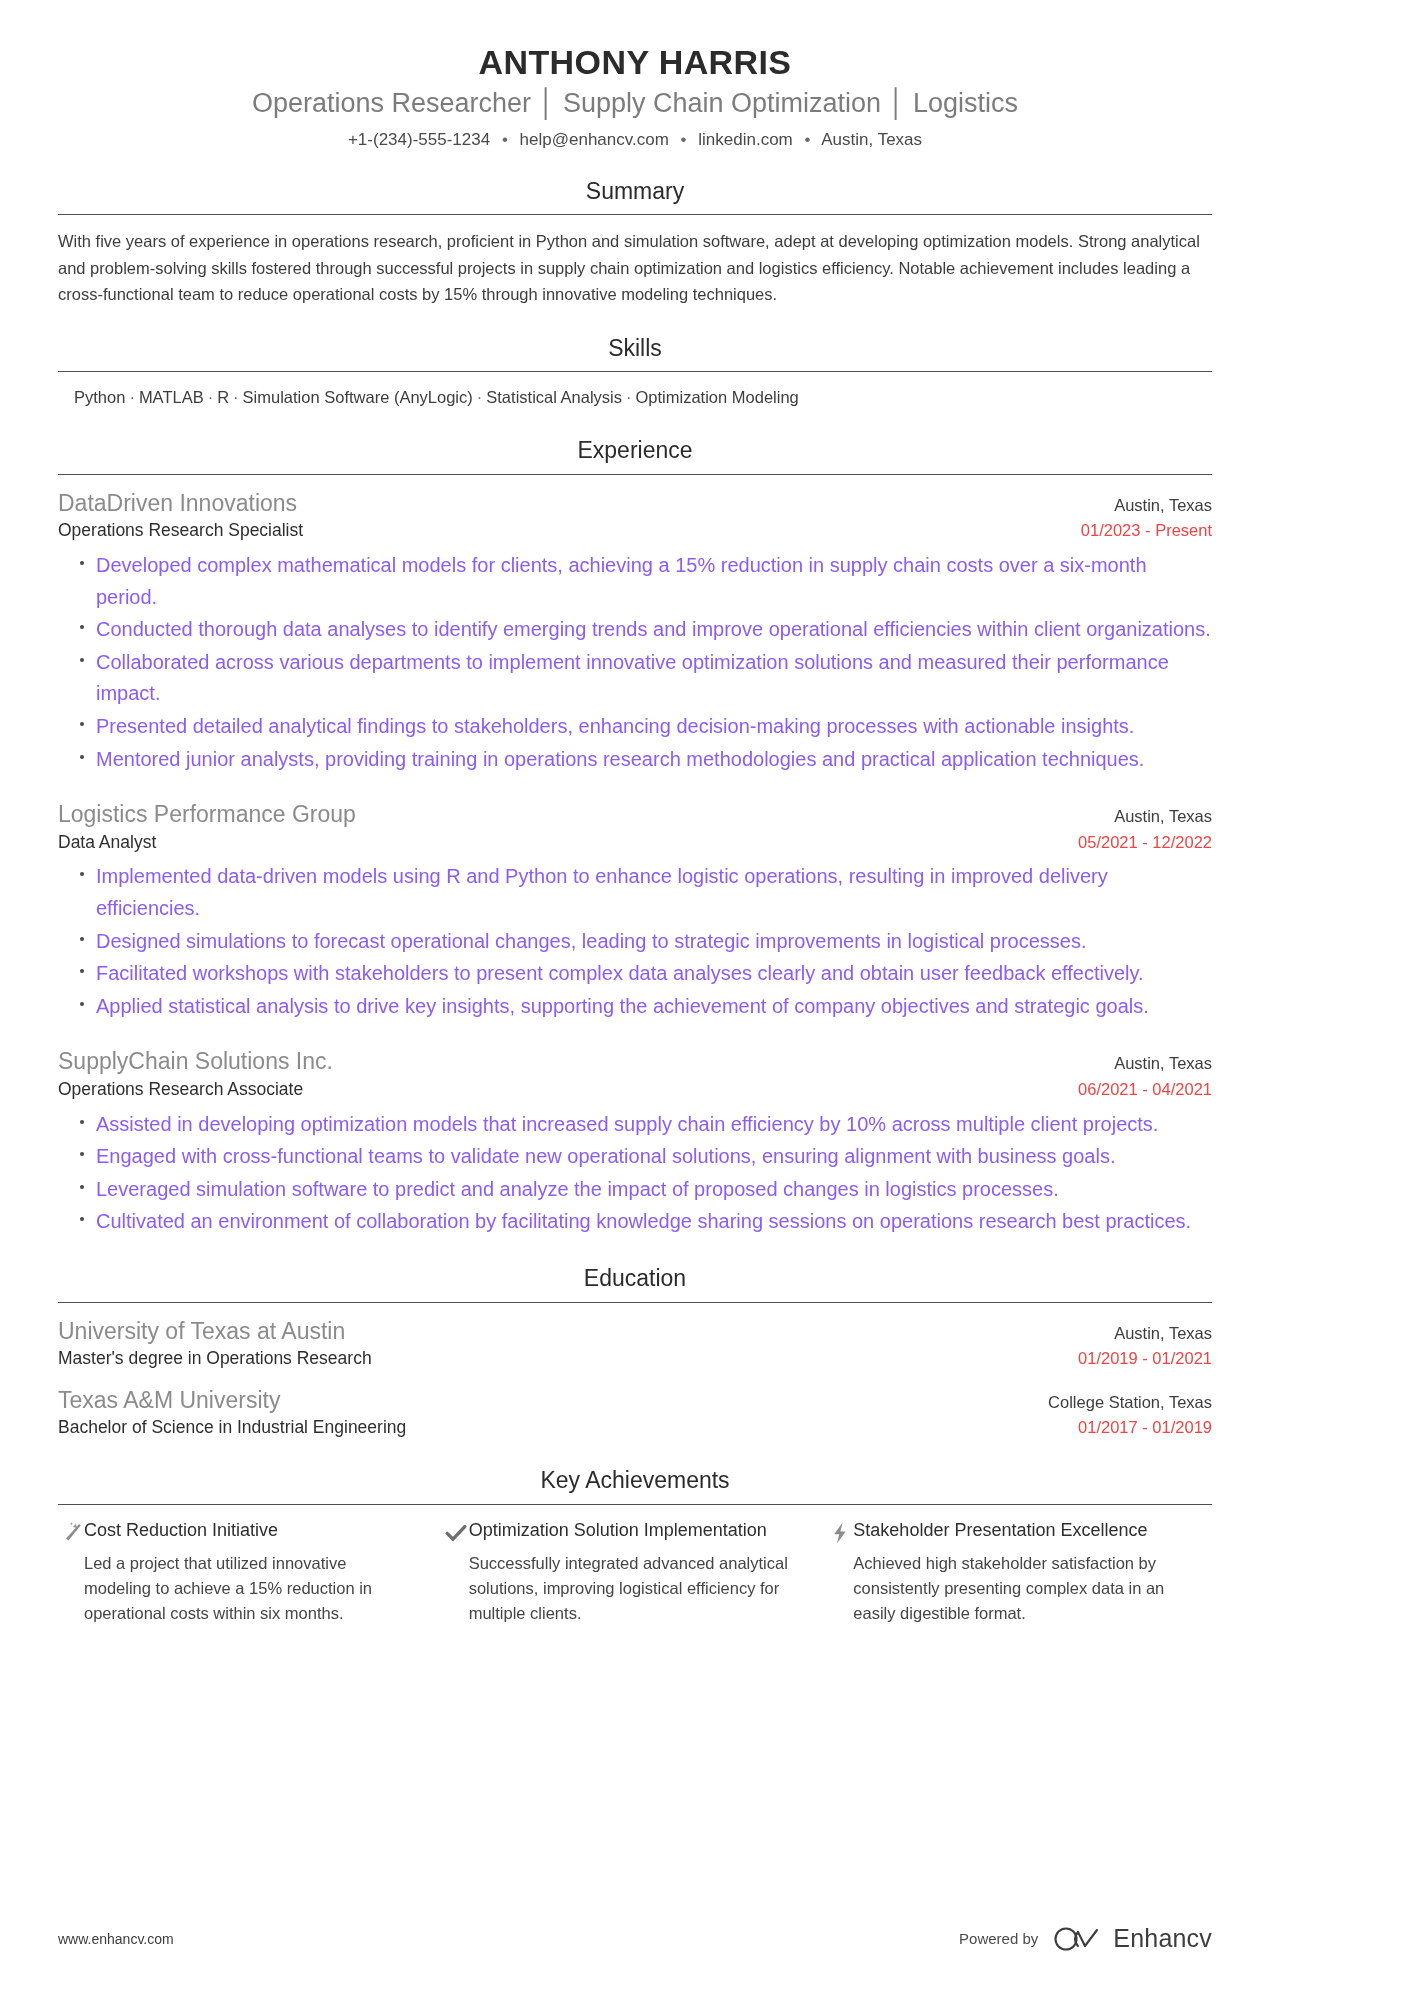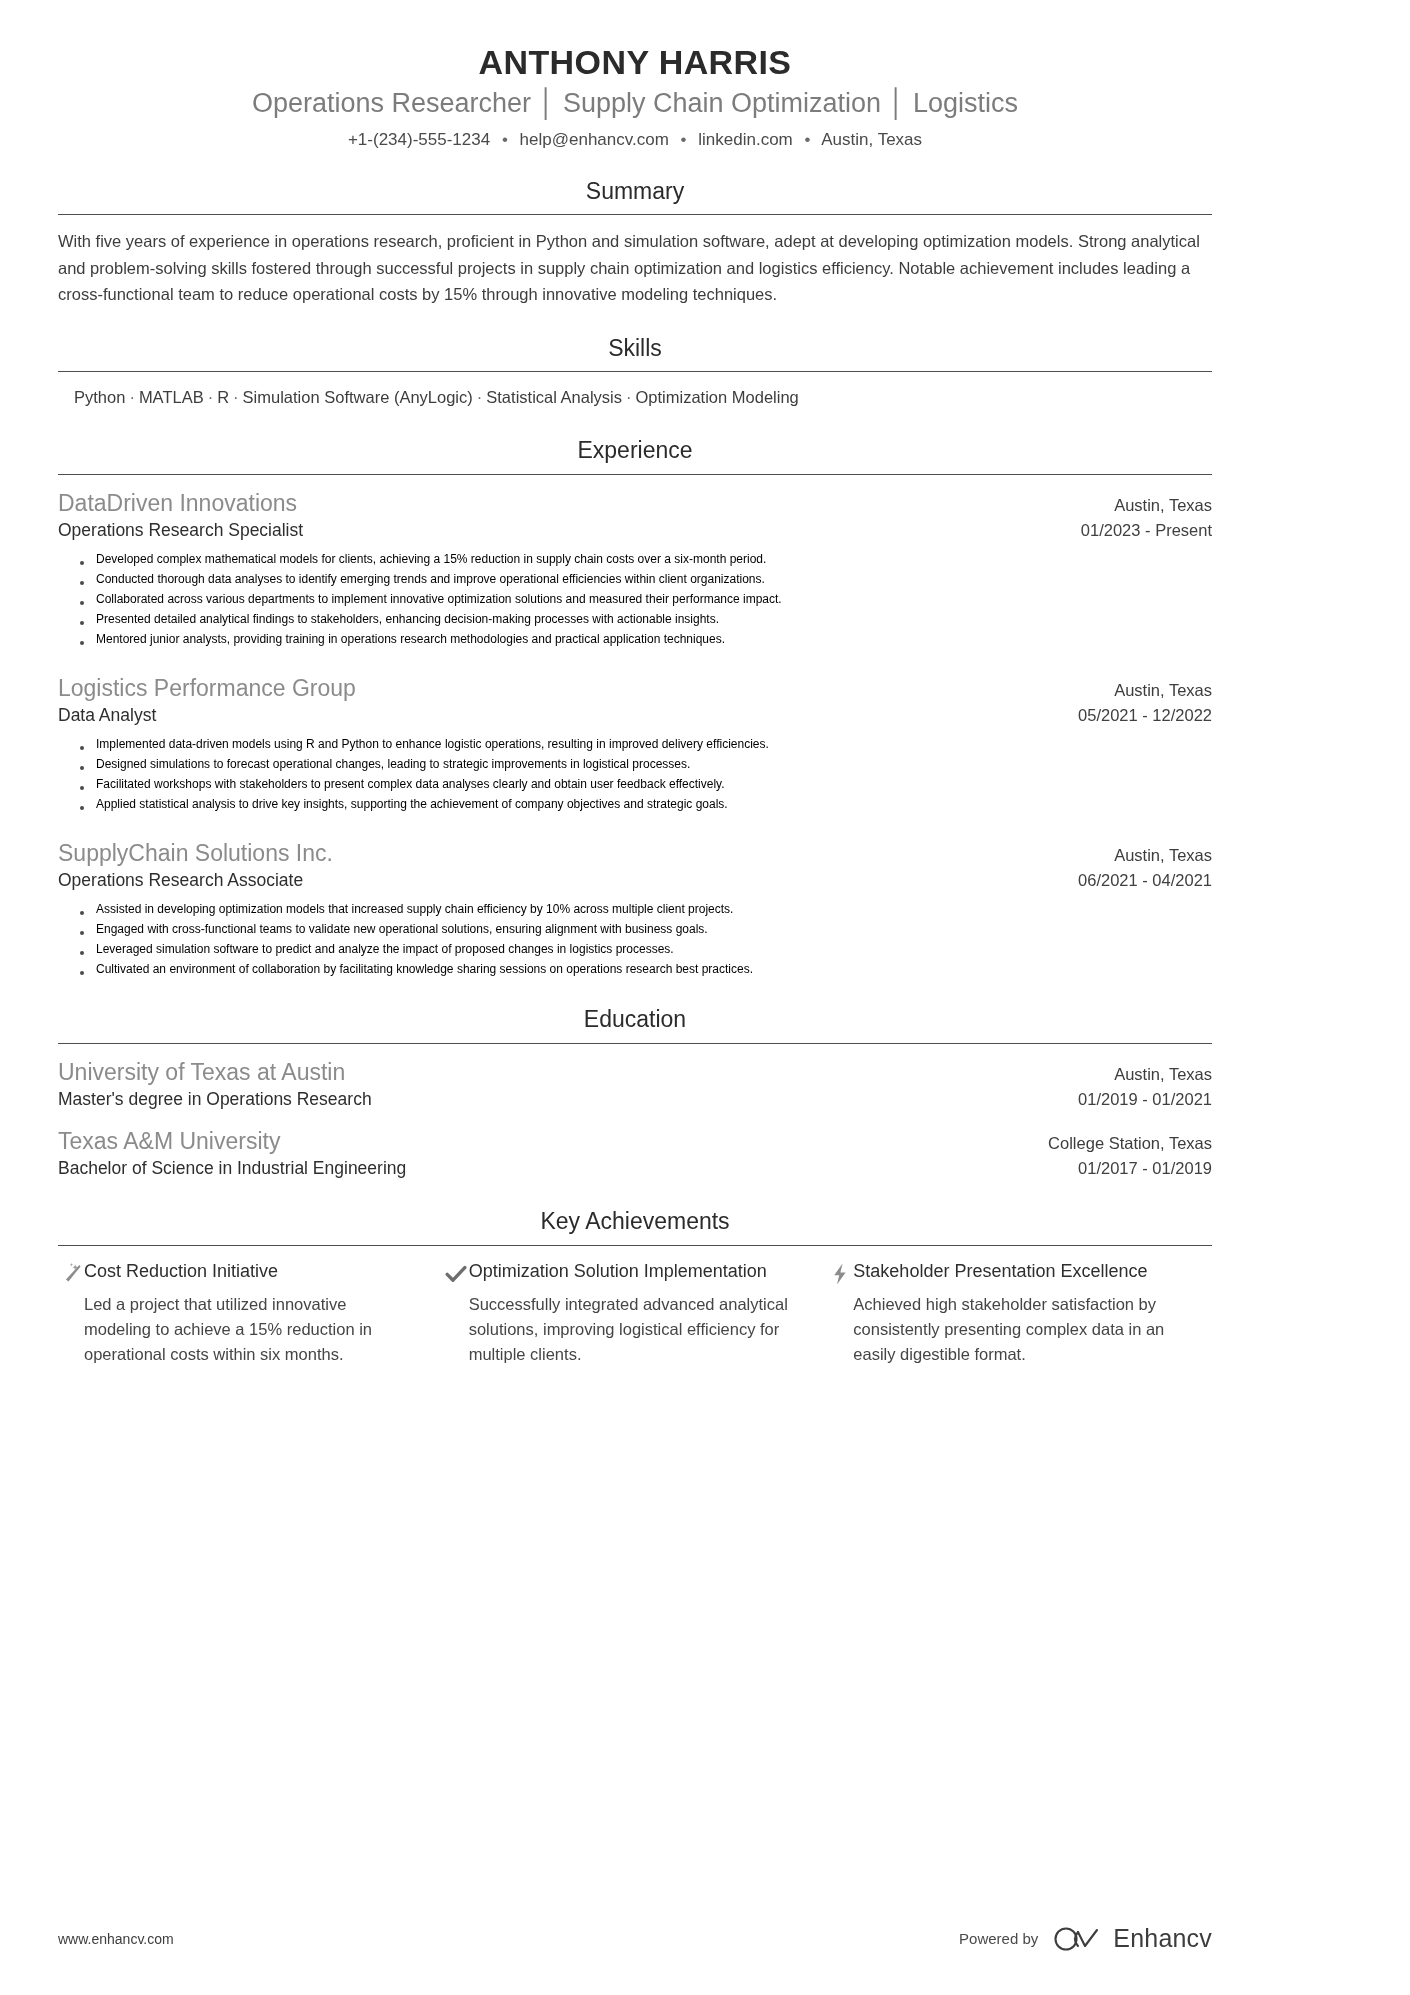--- a/index.html
+++ b/index.html
@@ -97,34 +97,34 @@
     white-space: nowrap;
     padding-left: 18px;
   }
   .entry-role {
     font-size: 17.5px;
     color: #2e2e2e;
     line-height: 1.42;
   }
   .entry-dates {
     font-size: 16.5px;
-    color: #404040;
+    color: #ef4444;
     white-space: nowrap;
     padding-left: 18px;
   }
 
   ul.bullets {
     margin: 7px 0 0 0;
     padding-left: 22px;
     list-style: none;
   }
   ul.bullets li {
-    font-size: 12px;
+    font-size: 20px;
     line-height: 1.58;
-    color: #000000;
+    color: #8b5cf6;
     position: relative;
     padding-left: 16px;
     margin-bottom: 1px;
   }
   ul.bullets li::before {
     content: "";
     position: absolute;
     left: 0;
     top: 11px;
     width: 4px;

